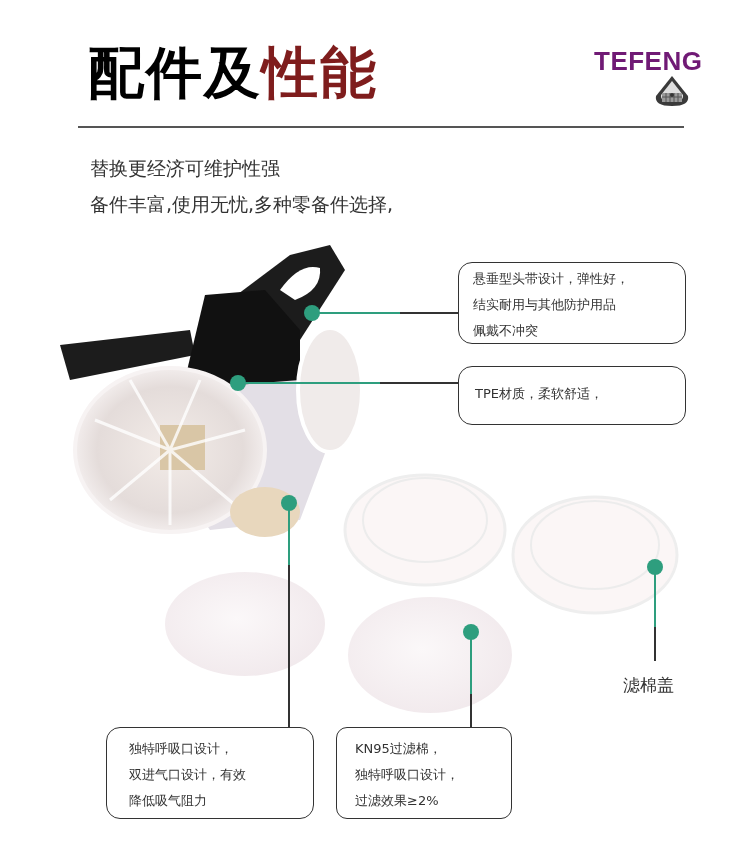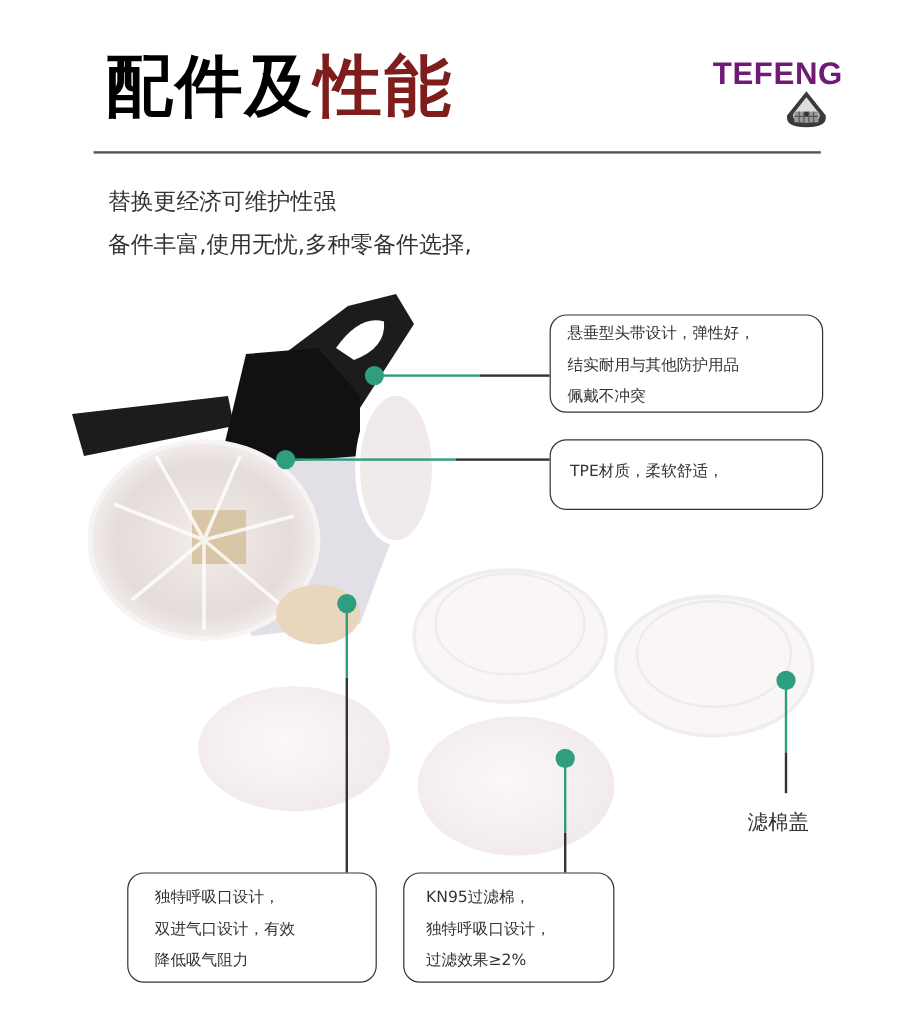--- a/index.html
+++ b/index.html
@@ -117,21 +117,21 @@
 <div class="abs line" style="left:288px; top:565px; width:1.5px; height:162px;"></div>
 <div class="abs box" style="left:106px; top:727px; width:208px; height:92px; padding-top:8px; padding-left:22px;">
   <div>独特呼吸口设计，</div>
   <div>双进气口设计，有效</div>
   <div>降低吸气阻力</div>
 </div>
 
 <div class="abs dot" style="left:463px; top:624px;"></div>
 <div class="abs gline" style="left:470px; top:632px; width:1.5px; height:62px;"></div>
 <div class="abs line" style="left:470px; top:694px; width:1.5px; height:33px;"></div>
-<div class="abs box" style="left:336px; top:727px; width:176px; height:92px; padding-top:8px; padding-left:18px;">
+<div class="abs box" style="left:336px; top:727px; width:176px; height:92px; padding-top:8px; padding-left:18px;border-radius:11px;">
   <div>KN95过滤棉，</div>
   <div>独特呼吸口设计，</div>
   <div>过滤效果≥2%</div>
 </div>
 
 <div class="abs dot" style="left:647px; top:559px;"></div>
 <div class="abs gline" style="left:654px; top:567px; width:1.5px; height:60px;"></div>
 <div class="abs line" style="left:654px; top:627px; width:1.5px; height:34px;"></div>
 <div class="abs plain-label" style="left:623px; top:674px;">滤棉盖</div>
 

